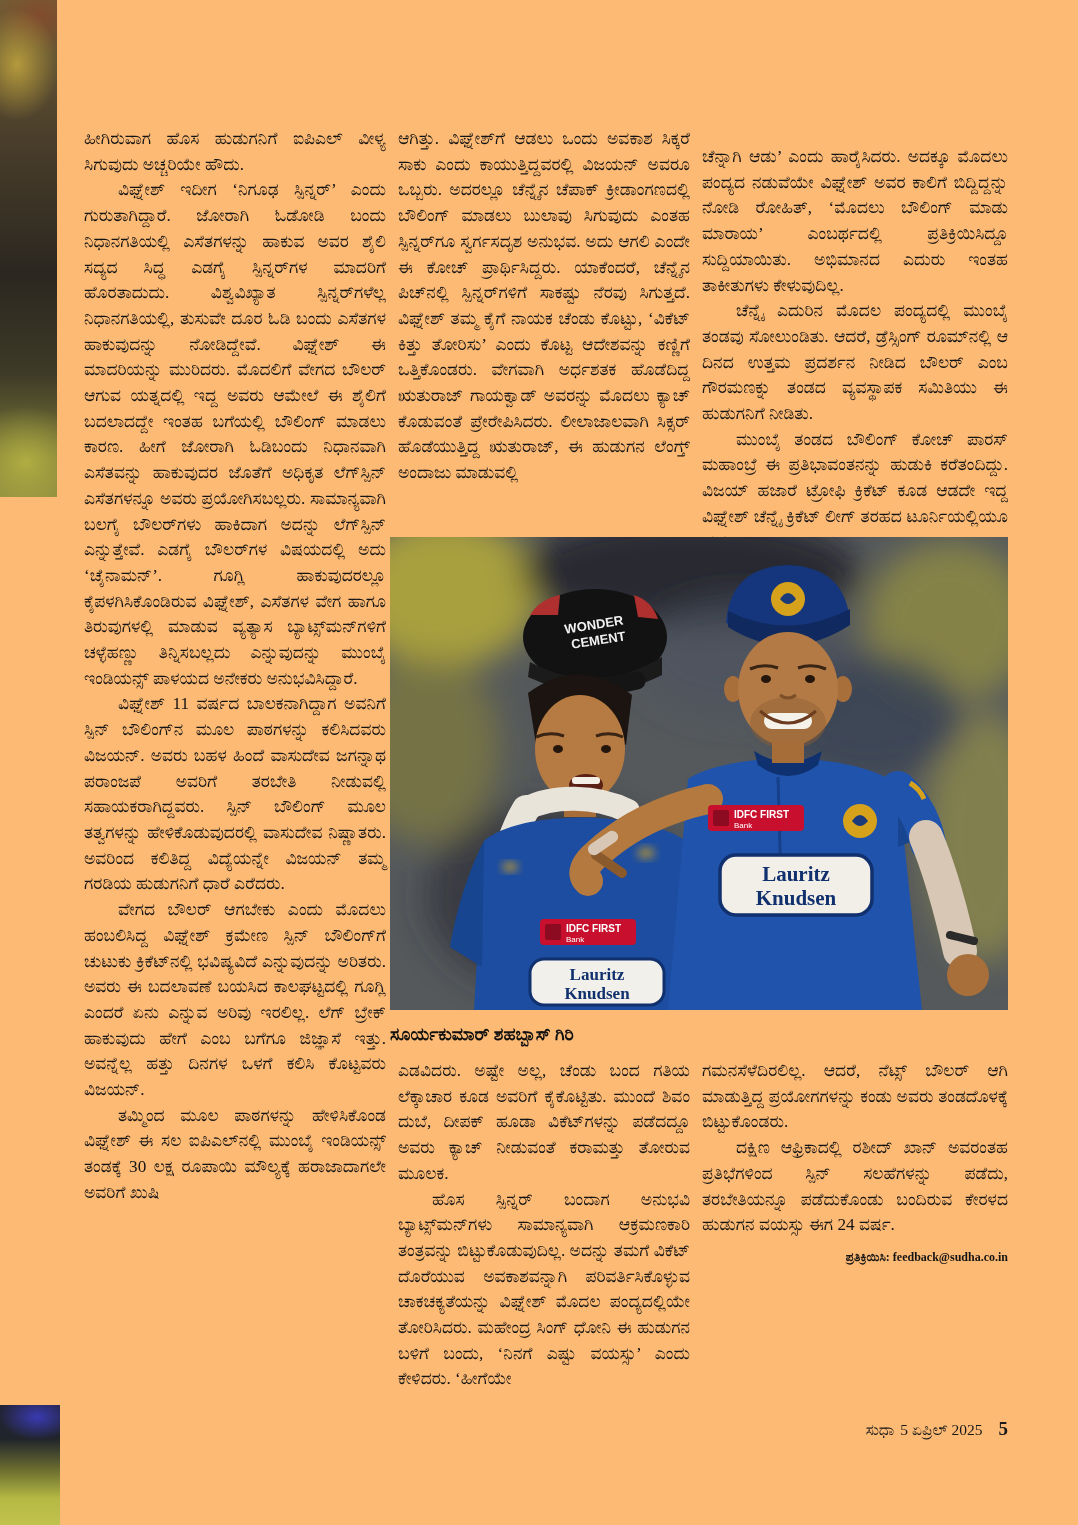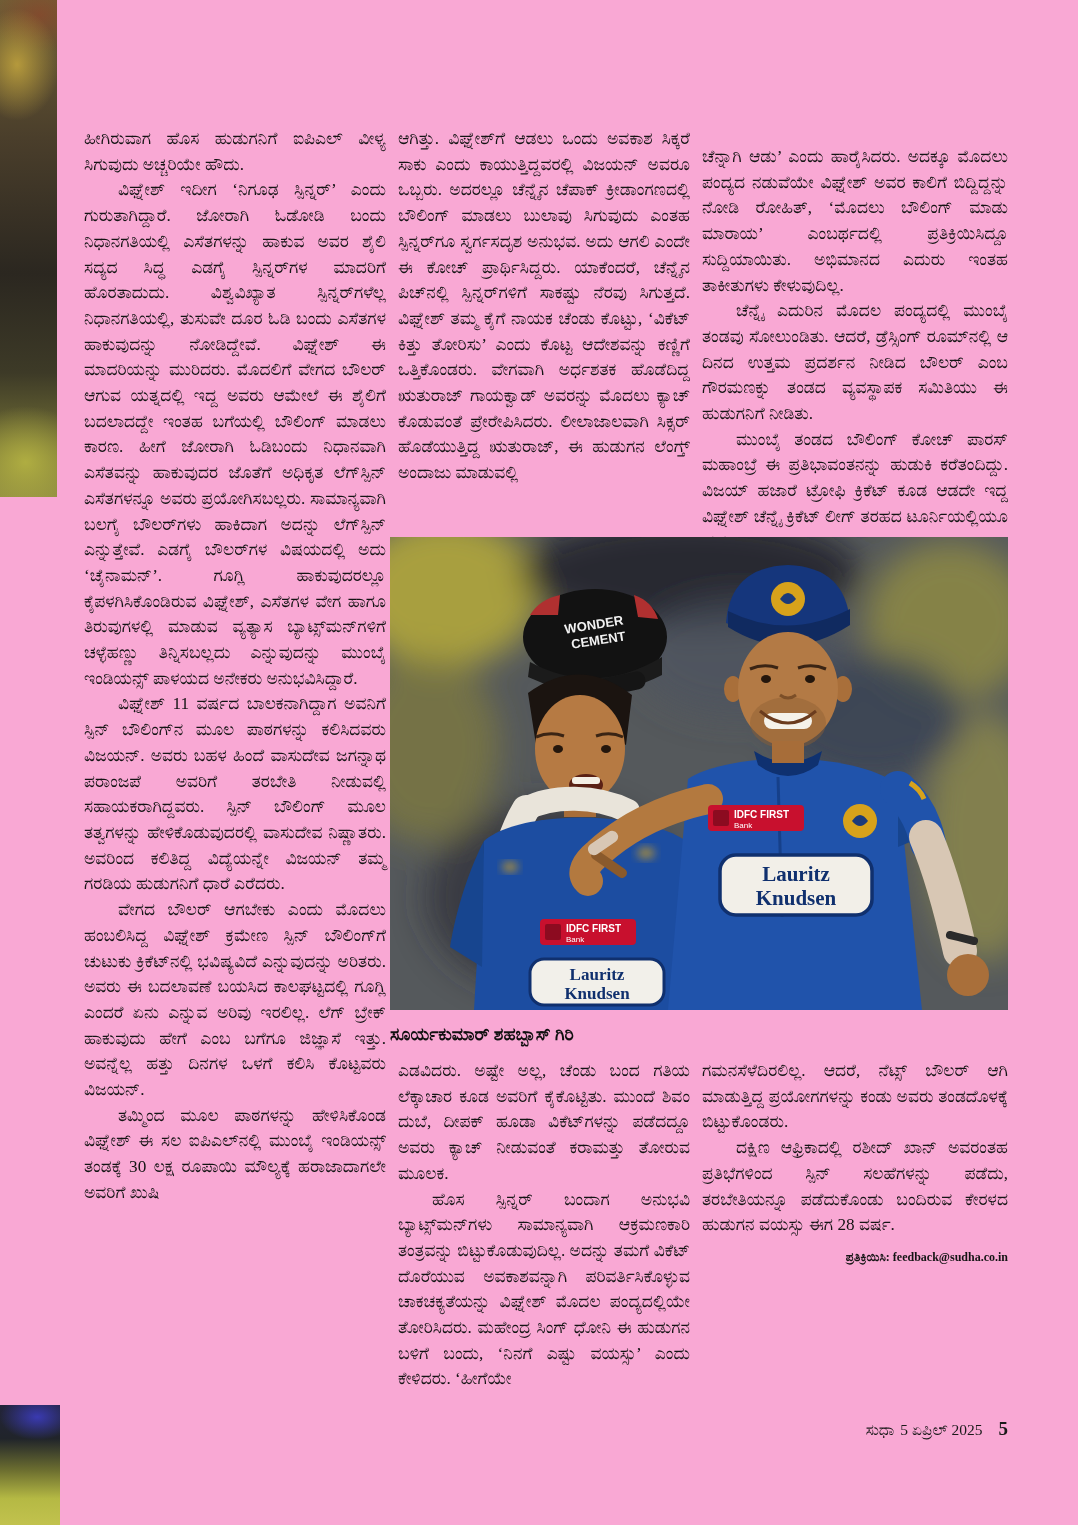--- a/index.html
+++ b/index.html
@@ -1,16 +1,16 @@
 <!DOCTYPE html>
 <html lang="kn"><head>
 <meta charset="utf-8">
 <style>
   html,body{margin:0;padding:0;background:#ffffff;}
-  .page{position:relative;width:1078px;height:1525px;background:#f9a8d4;overflow:hidden;
+  .page{position:relative;width:1078px;height:1525px;background:#fdba74;overflow:hidden;
         font-family:"Liberation Serif","DejaVu Serif",serif;color:#141414;}
   
   .bleed-top{position:absolute;left:0;top:0;width:57px;height:497px;
     background:
       radial-gradient(60px 80px at 30% 13%, rgba(196,166,62,.85), transparent 70%),
       radial-gradient(70px 55px at 70% 3%, rgba(148,62,40,.55), transparent 70%),
       radial-gradient(85px 75px at 45% 93%, rgba(178,176,66,.95), transparent 75%),
       linear-gradient(180deg,#6f5f36 0%,#4a3e2b 28%,#2b2720 55%,#3d3a27 75%,#7b7838 92%,#8f8c41 100%);}
   .bleed-bottom{position:absolute;left:0;top:1405px;width:60px;height:120px;
     background:
@@ -190,21 +190,21 @@
   </figure>
 
   <div class="col col-mid-bottom">
       <p class="para">ಎಡವಿದರು. ಅಷ್ಟೇ ಅಲ್ಲ, ಚೆಂಡು ಬಂದ ಗತಿಯ ಲೆಕ್ಕಾಚಾರ ಕೂಡ ಅವರಿಗೆ ಕೈಕೊಟ್ಟಿತು. ಮುಂದೆ ಶಿವಂ ದುಬೆ, ದೀಪಕ್ ಹೂಡಾ ವಿಕೆಟ್‌ಗಳನ್ನು ಪಡೆದದ್ದೂ ಅವರು ಕ್ಯಾಚ್ ನೀಡುವಂತೆ ಕರಾಮತ್ತು ತೋರುವ ಮೂಲಕ.</p>
       <p class="para indent">ಹೊಸ ಸ್ಪಿನ್ನರ್ ಬಂದಾಗ ಅನುಭವಿ ಬ್ಯಾಟ್ಸ್‌ಮನ್‌ಗಳು ಸಾಮಾನ್ಯವಾಗಿ ಆಕ್ರಮಣಕಾರಿ ತಂತ್ರವನ್ನು ಬಿಟ್ಟುಕೊಡುವುದಿಲ್ಲ. ಅದನ್ನು ತಮಗೆ ವಿಕೆಟ್ ದೊರೆಯುವ ಅವಕಾಶವನ್ನಾಗಿ ಪರಿವರ್ತಿಸಿಕೊಳ್ಳುವ ಚಾಕಚಕ್ಯತೆಯನ್ನು ವಿಘ್ನೇಶ್ ಮೊದಲ ಪಂದ್ಯದಲ್ಲಿಯೇ ತೋರಿಸಿದರು. ಮಹೇಂದ್ರ ಸಿಂಗ್ ಧೋನಿ ಈ ಹುಡುಗನ ಬಳಿಗೆ ಬಂದು, ‘ನಿನಗೆ ಎಷ್ಟು ವಯಸ್ಸು’ ಎಂದು ಕೇಳಿದರು. ‘ಹೀಗೆಯೇ</p>
     </div>
 
   <div class="col col-right-bottom">
     <div>
         <p class="para">ಗಮನಸೆಳೆದಿರಲಿಲ್ಲ. ಆದರೆ, ನೆಟ್ಸ್ ಬೌಲರ್ ಆಗಿ ಮಾಡುತ್ತಿದ್ದ ಪ್ರಯೋಗಗಳನ್ನು ಕಂಡು ಅವರು ತಂಡದೊಳಕ್ಕೆ ಬಿಟ್ಟುಕೊಂಡರು.</p>
-        <p class="para indent">ದಕ್ಷಿಣ ಆಫ್ರಿಕಾದಲ್ಲಿ ರಶೀದ್ ಖಾನ್ ಅವರಂತಹ ಪ್ರತಿಭೆಗಳಿಂದ ಸ್ಪಿನ್ ಸಲಹೆಗಳನ್ನು ಪಡೆದು, ತರಬೇತಿಯನ್ನೂ ಪಡೆದುಕೊಂಡು ಬಂದಿರುವ ಕೇರಳದ ಹುಡುಗನ ವಯಸ್ಸು ಈಗ 28 ವರ್ಷ.</p>
+        <p class="para indent">ದಕ್ಷಿಣ ಆಫ್ರಿಕಾದಲ್ಲಿ ರಶೀದ್ ಖಾನ್ ಅವರಂತಹ ಪ್ರತಿಭೆಗಳಿಂದ ಸ್ಪಿನ್ ಸಲಹೆಗಳನ್ನು ಪಡೆದು, ತರಬೇತಿಯನ್ನೂ ಪಡೆದುಕೊಂಡು ಬಂದಿರುವ ಕೇರಳದ ಹುಡುಗನ ವಯಸ್ಸು ಈಗ 24 ವರ್ಷ.</p>
       </div>
     <p class="feedback-line">
       <span>ಪ್ರತಿಕ್ರಿಯಿಸಿ:</span>
       <span class="email">feedback@sudha.co.in</span>
     </p>
   </div>
 
   <div class="footer">
     <span class="mag">ಸುಧಾ</span><span>5 ಏಪ್ರಿಲ್ 2025</span><span class="pageno">5</span>
   </div>

